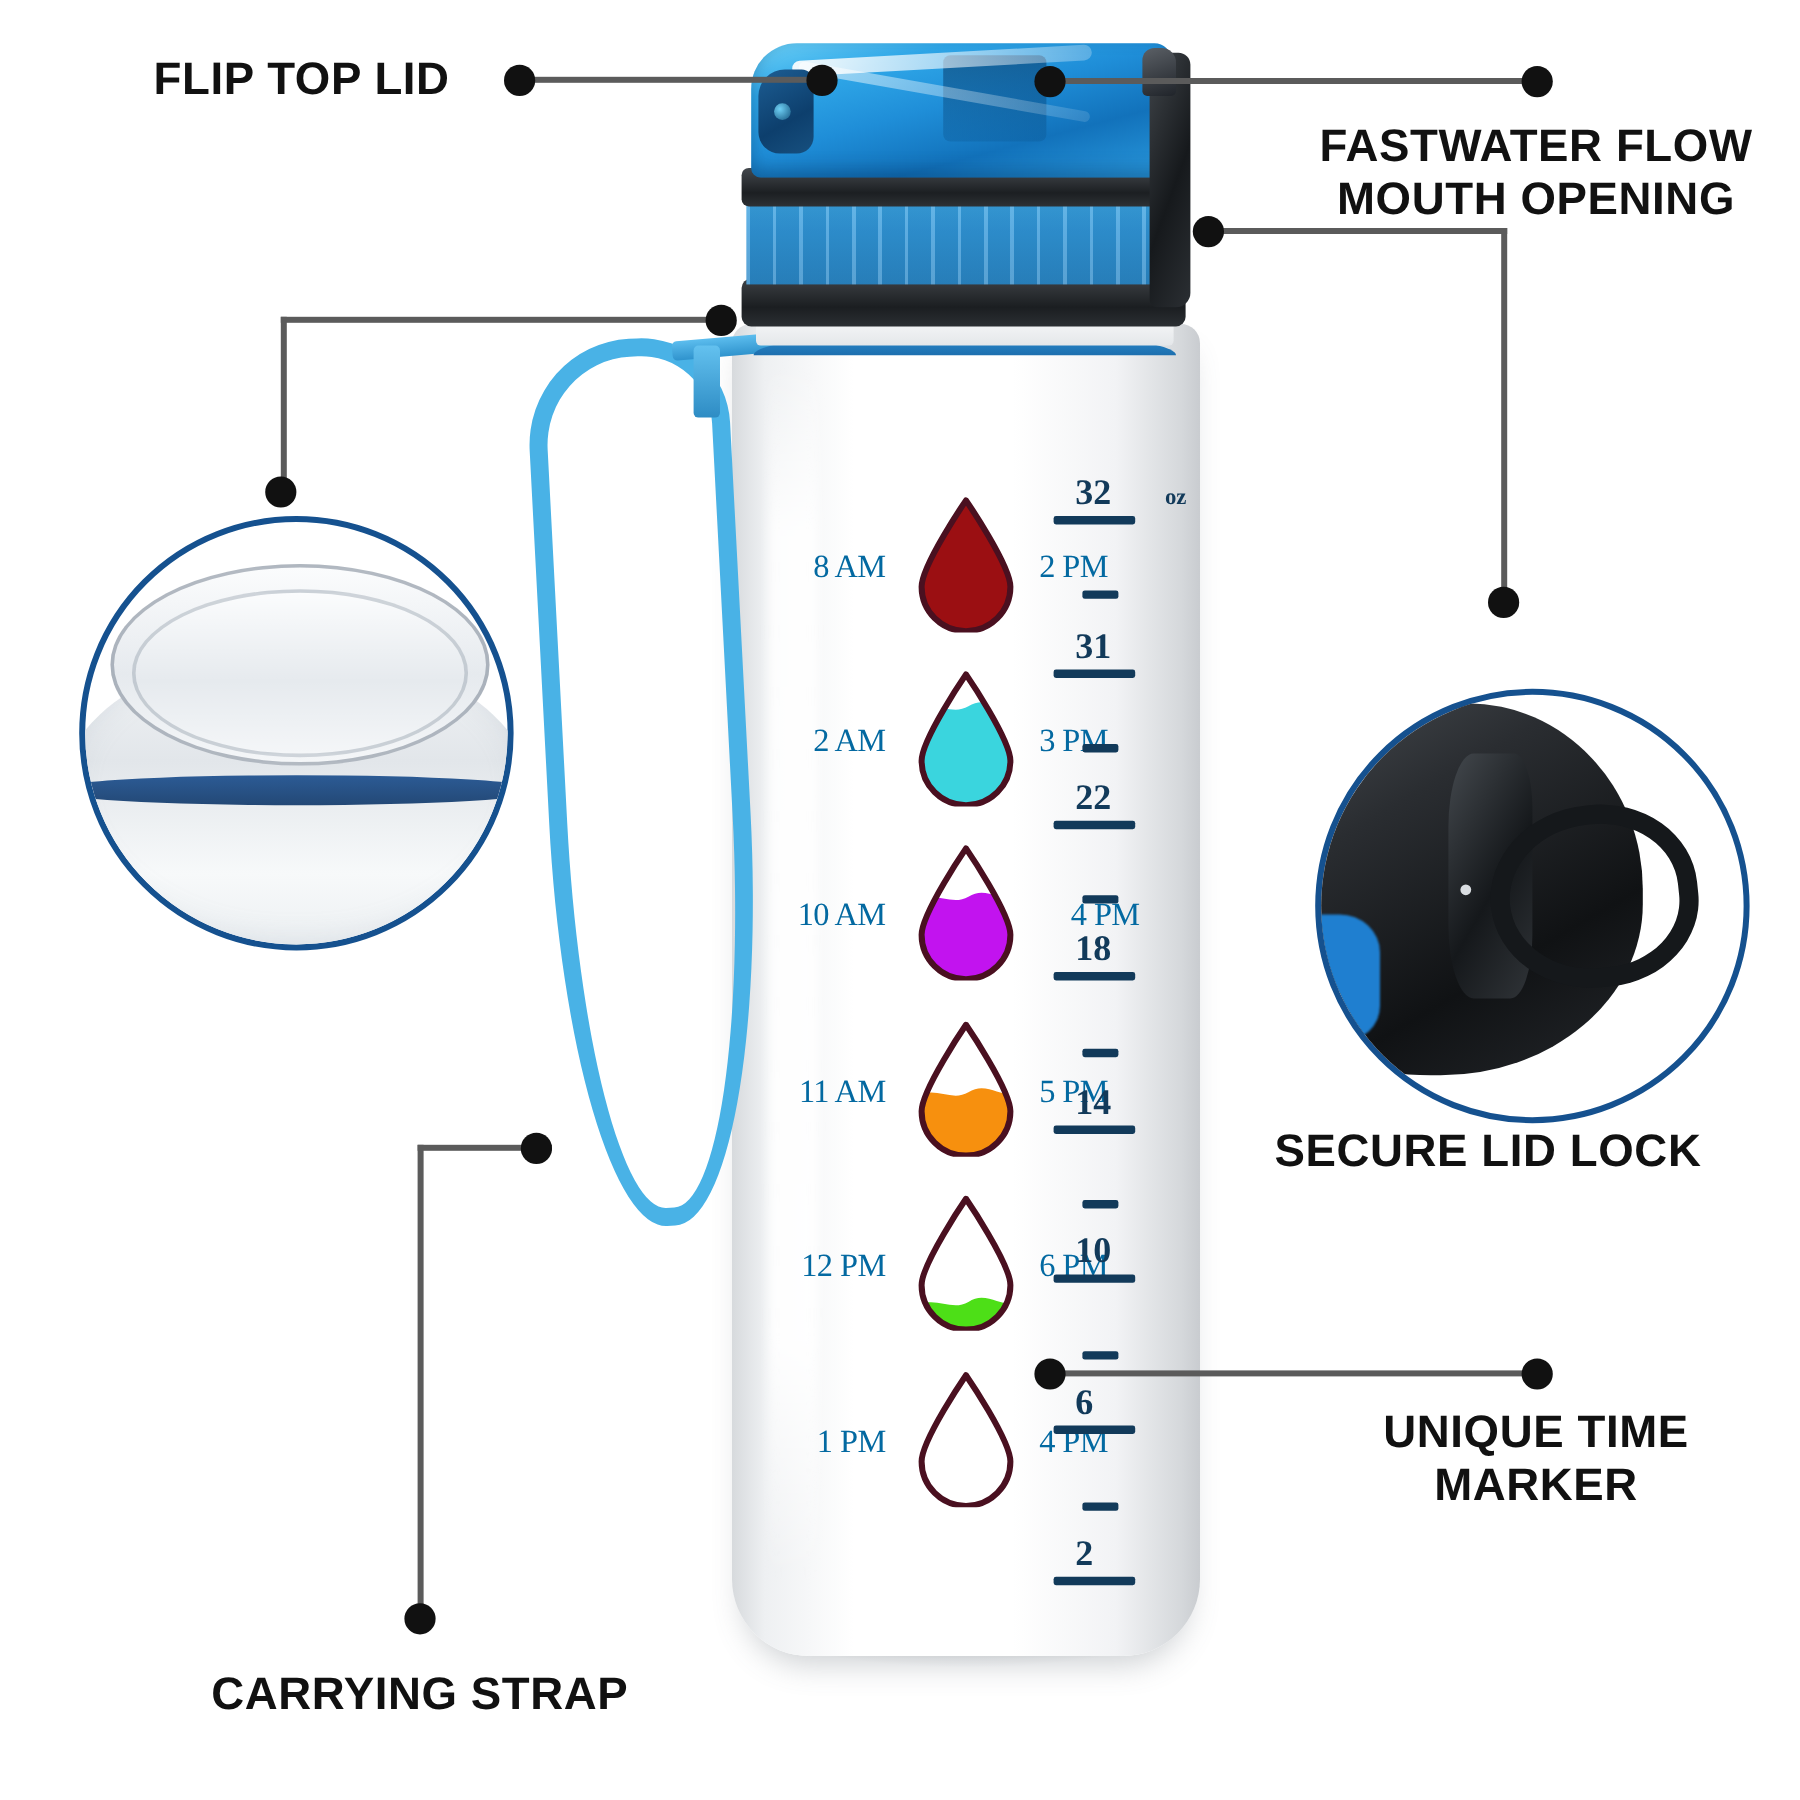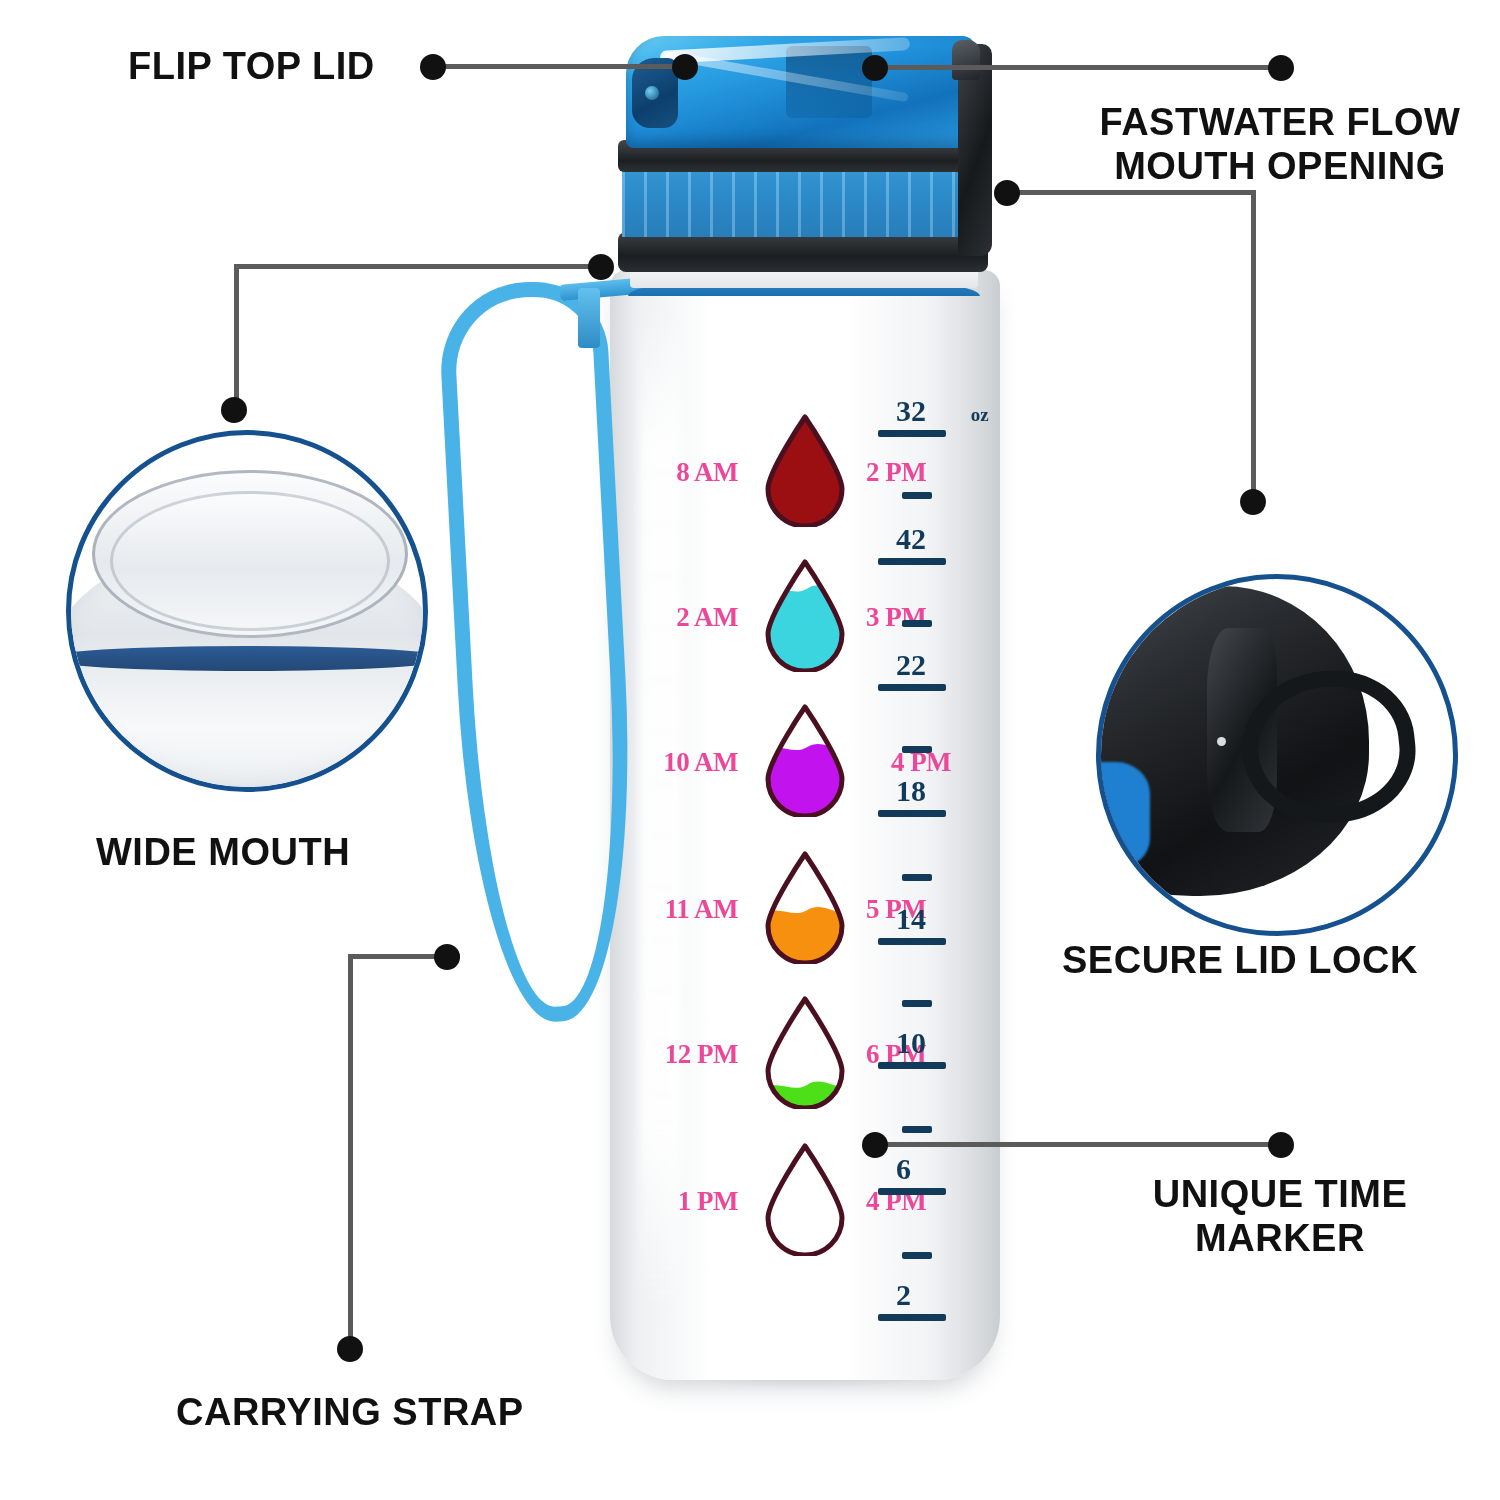--- a/index.html
+++ b/index.html
@@ -300,23 +300,23 @@
     width: 22px; height: 60px;
     background: linear-gradient(180deg,#63c1ef,#2e8cc4);
     border-radius: 4px;
   }
 
   
   .sched { position: absolute; left: 610px; top: 270px; width: 390px; height: 1110px; }
   .time-am, .time-pm {
     position: absolute;
     font-family: "Liberation Serif", serif;
-    font-weight: bold;
+    font-weight: normal;
     font-size: 27px;
-    color: #ec4899;
+    color: #0369a1;
     letter-spacing: -0.5px;
     white-space: nowrap;
   }
   .time-am { text-align: right; }
   .time-pm { text-align: left; }
 
   .drop-wrap { position: absolute; width: 86px; height: 114px; }
   .drop-svg { width: 86px; height: 114px; display: block; }
 
   
@@ -456,21 +456,21 @@
               </defs>
               <path d="M43 4 C43 4 80 58 80 76 A37 37 0 0 1 6 76 C6 58 43 4 43 4 Z" fill="none" stroke="#4a1020" stroke-width="5" stroke-linejoin="round"></path>
             </svg>
           </div>
         </div>
 
       <div id="scale">
           <div class="tick major" style="left: 268px; top: 160px;"></div>
           <div class="tick-num" style="left: 286px; top: 124px;">32<span class="tick-unit"> oz</span></div>
           <div class="tick major" style="left: 268px; top: 288px;"></div>
-          <div class="tick-num" style="left: 286px; top: 252px;">42</div>
+          <div class="tick-num" style="left: 286px; top: 252px;">31</div>
           <div class="tick major" style="left: 268px; top: 414px;"></div>
           <div class="tick-num" style="left: 286px; top: 378px;">22</div>
           <div class="tick major" style="left: 268px; top: 540px;"></div>
           <div class="tick-num" style="left: 286px; top: 504px;">18</div>
           <div class="tick major" style="left: 268px; top: 668px;"></div>
           <div class="tick-num" style="left: 286px; top: 632px;">14</div>
           <div class="tick major" style="left: 268px; top: 792px;"></div>
           <div class="tick-num" style="left: 286px; top: 756px;">10</div>
           <div class="tick major" style="left: 268px; top: 918px;"></div>
           <div class="tick-num" style="left: 286px; top: 882px;">6</div>
@@ -527,19 +527,18 @@
     <div class="sl-body"></div>
     <div class="sl-bluepatch"></div>
     <div class="sl-hinge"></div>
     <div class="sl-hook"></div>
     <div class="sl-pin"></div>
   </div>
 
   <div class="callout-label cl-flip">FLIP TOP LID</div>
   <div class="callout-label cl-fastwater">FASTWATER FLOW
 MOUTH OPENING</div>
-  <div class="callout-label cl-wide">WIDE MOUTH</div>
   <div class="callout-label cl-secure">SECURE LID LOCK</div>
   <div class="callout-label cl-carrying">CARRYING STRAP</div>
   <div class="callout-label cl-unique">UNIQUE TIME
 MARKER</div>
 
 </div>
 
 </body></html>

